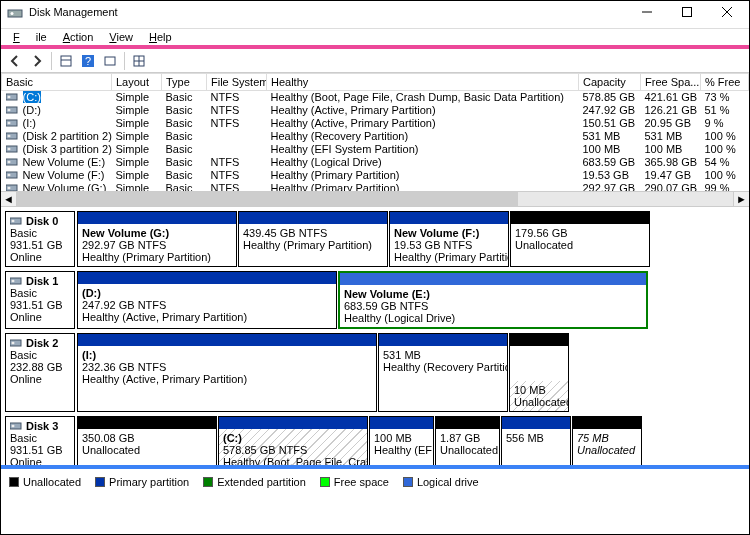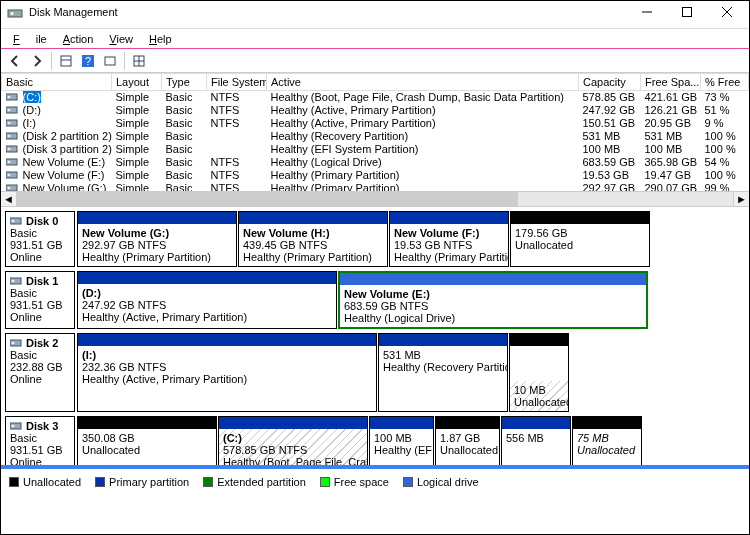--- a/index.html
+++ b/index.html
@@ -2,21 +2,21 @@
 <html><head>
 <meta charset="utf-8">
 <style>
 * { box-sizing: border-box; margin: 0; padding: 0; font-family: "Segoe UI", Tahoma, sans-serif; font-size: 11px; }
 body { background: #fff; width: 750px; height: 535px; overflow: hidden; border: 1px solid #000; }
 .titlebar { height: 28px; display: flex; align-items: center; padding: 0 2px 6px 6px; border-bottom: 1px solid #ddd; }
 .titlebar .icon { width: 16px; height: 16px; margin-right: 6px; display:inline-flex; align-items:center; justify-content:center; }
 .titlebar .title { flex: 1; }
 .winbtn { width: 40px; height: 26px; display: inline-flex; align-items: center; justify-content: center; cursor: pointer; }
 .winbtn svg { width: 10px; height: 10px; }
-.menubar { height: 20px; display: flex; align-items: center; padding: 0 4px; border-bottom: 1px solid #ec4899; }
+.menubar { height: 20px; display: flex; align-items: center; padding: 0 4px; border-bottom: 4px solid #ec4899; }
 .menubar span { padding: 2px 8px; cursor: pointer; }
 .menubar span u { text-decoration: underline; }
 .toolbar { height: 24px; display: flex; align-items: center; padding: 0 4px; border-bottom: 1px solid #ccc; gap: 2px; }
 .tbtn { width: 20px; height: 20px; display: inline-flex; align-items: center; justify-content: center; border: 1px solid transparent; cursor: pointer; }
 .tsep { width: 1px; height: 18px; background: #ccc; margin: 0 2px; }
 .table-wrap { height: 118px; overflow: hidden; }
 table { width: 100%; border-collapse: collapse; table-layout: fixed; }
 th { text-align: left; font-weight: 400; border: 1px solid #ddd; padding: 1px 4px; background: #fff; height: 17px; white-space: nowrap; overflow: hidden; }
 td { padding: 0 4px; height: 13px; white-space: nowrap; overflow: hidden; }
 .vol-icon { width: 14px; display:inline-block; }
@@ -128,21 +128,21 @@
         <col style="width:62px">
         <col style="width:60px">
         <col style="width:48px">
       </colgroup>
     <thead>
         <tr id="thead-row">
           <th>Basic</th>
           <th>Layout</th>
           <th>Type</th>
           <th>File System</th>
-          <th>Active</th>
+          <th>Healthy</th>
           <th>Capacity</th>
           <th>Free Spa...</th>
           <th>% Free</th>
         </tr>
       </thead>
     <tbody id="vol-body">
         <tr>
           <td><span class="vol-icon"><svg width="12" height="10" viewBox="0 0 12 10">
                 <rect x="0" y="3" width="11" height="6" fill="#9ab" stroke="#456"></rect>
                 <ellipse cx="3" cy="6" rx="1.5" ry="1.2" fill="#eee"></ellipse>
@@ -277,21 +277,20 @@
           <div class="stripe st-blue"></div>
           <div class="txt">
             <div class="pname">New Volume  (G:)</div>
             <div>292.97 GB NTFS</div>
             <div>Healthy (Primary Partition)</div>
           </div>
         </div>
         <div class="part" style="flex: 0 0 150px;">
           <div class="stripe st-blue"></div>
           <div class="txt">
-            <div class="pname">New Volume  (H:)</div>
             <div>439.45 GB NTFS</div>
             <div>Healthy (Primary Partition)</div>
           </div>
         </div>
         <div class="part" style="flex: 0 0 120px;">
           <div class="stripe st-blue"></div>
           <div class="txt">
             <div class="pname">New Volume  (F:)</div>
             <div>19.53 GB NTFS</div>
             <div>Healthy (Primary Partition)</div>

